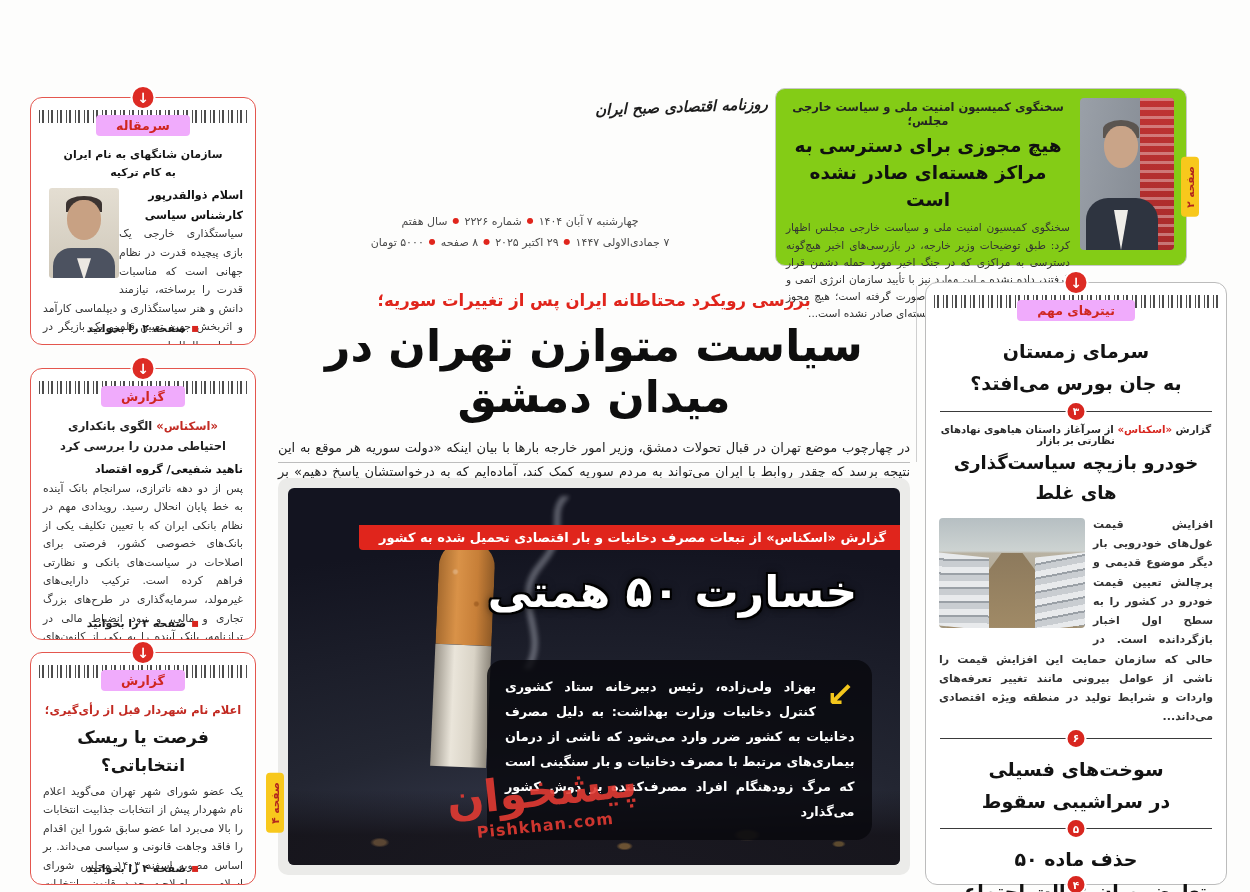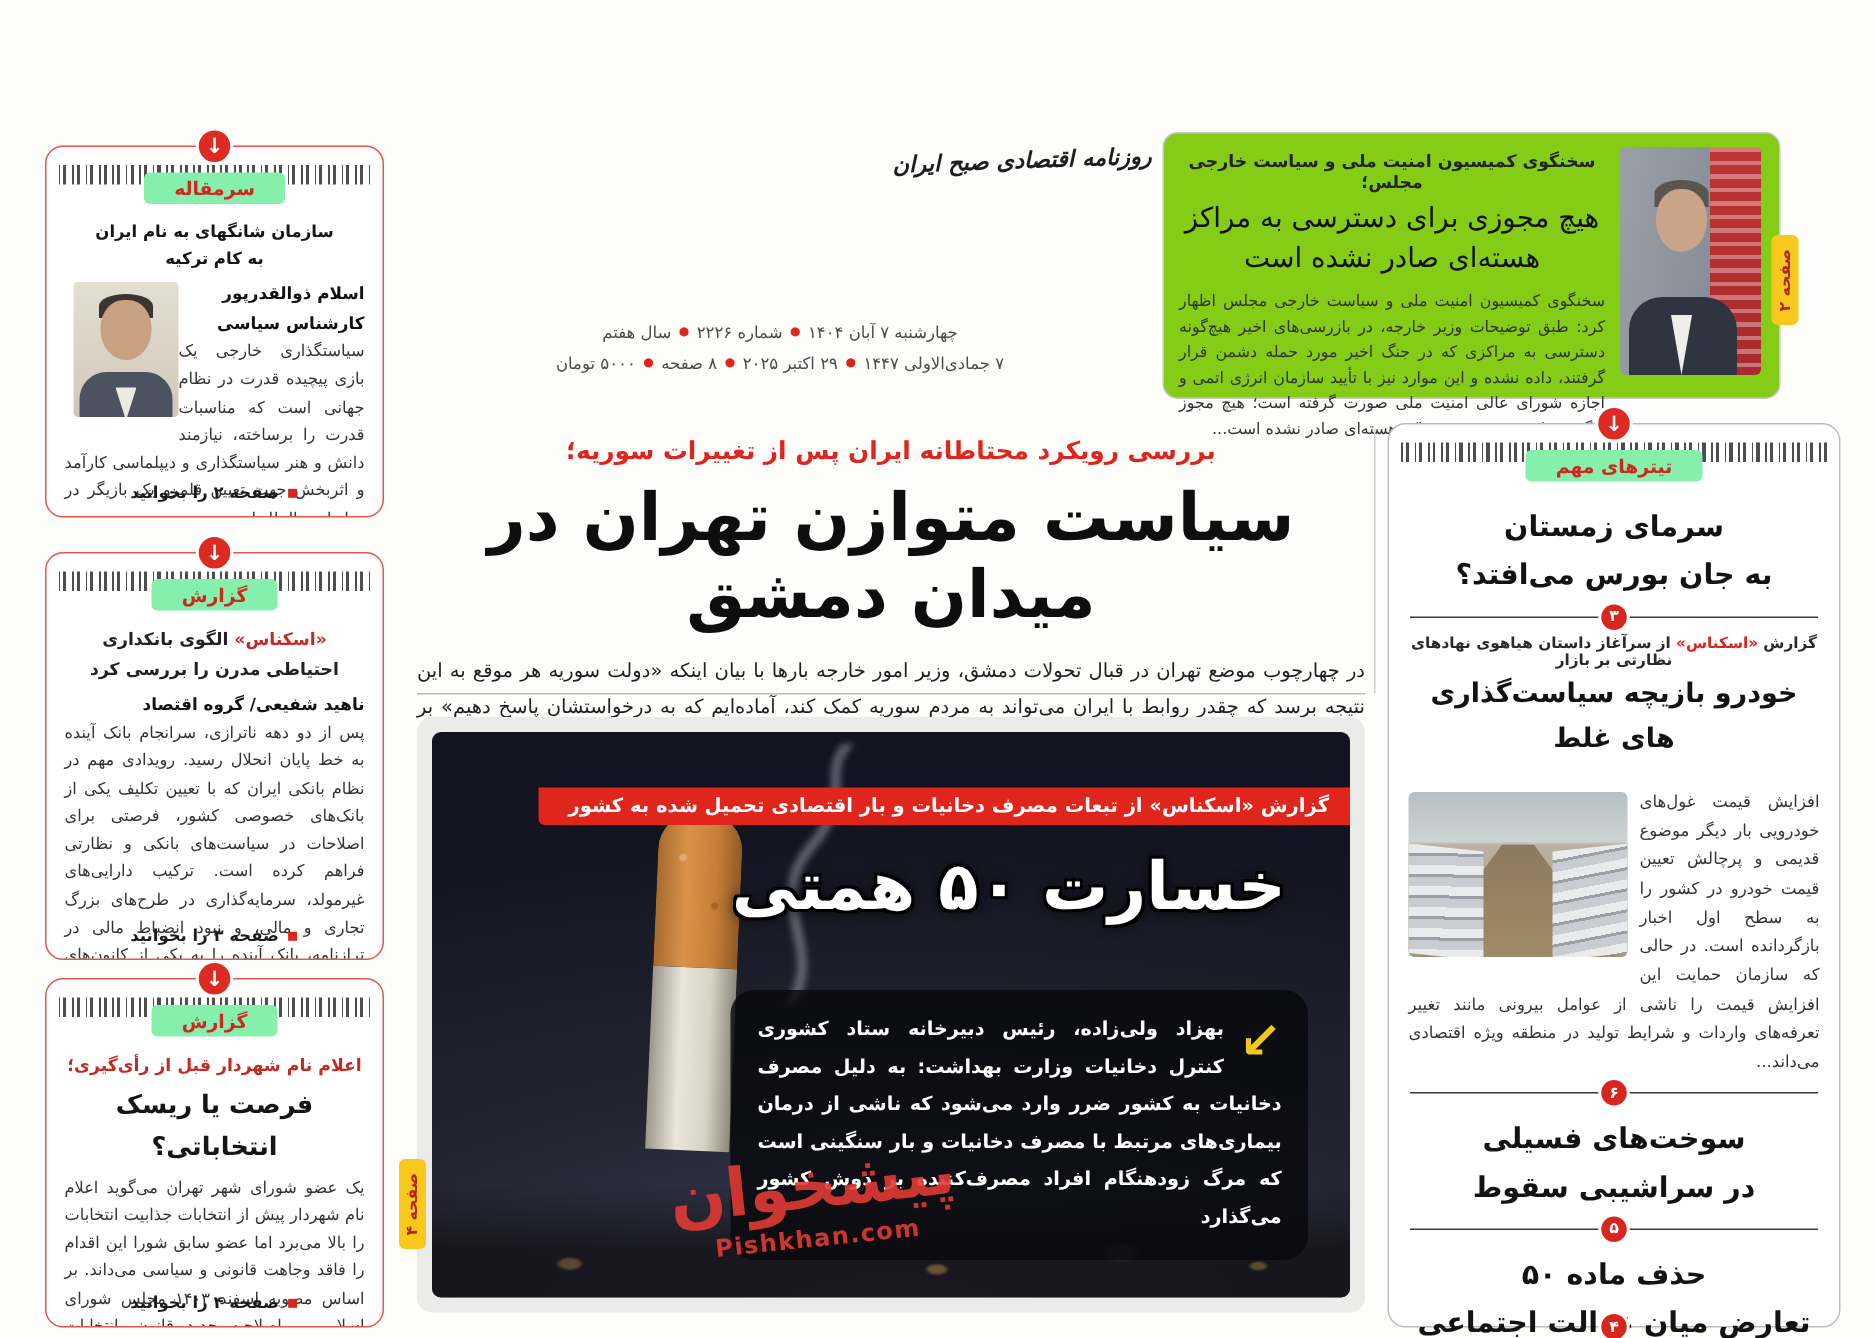--- a/index.html
+++ b/index.html
@@ -10,21 +10,21 @@
   
   .prewrap { white-space:pre-line; }
   .arrc { position:absolute; top:-13px; left:50%; transform:translateX(-50%);
     width:25px; height:25px; border-radius:50%; background:#dd2b24; color:#fff;
     display:flex; align-items:center; justify-content:center; font-size:14px; font-weight:bold;
     z-index:3; border:2px solid #fff; }
   .barcode { height:13px; margin:12px 8px 0 8px;
     background:repeating-linear-gradient(90deg,#2e2e2e 0 1px,transparent 1px 3px,#2e2e2e 3px 5px,transparent 5px 9px);
     opacity:.85; }
   .tagb { position:relative; margin:-8px auto 0 auto; width:max-content; z-index:2;
-    background:#86efac; color:#cf261f; font-weight:bold; font-size:12.5px;
+    background:#f0abfc; color:#cf261f; font-weight:bold; font-size:12.5px;
     padding:3px 20px; border-radius:4px; }
   .vbadge { position:absolute; background:#f8c81c; color:#b3261e; font-weight:bold;
     font-size:10.5px; writing-mode:vertical-rl; transform:rotate(180deg);
     padding:9px 3px; border-radius:4px; letter-spacing:1px; z-index:5; }
   .sbdiv { position:relative; border-top:1.2px solid #3a3a3a; margin:11px 14px; }
   .sbdiv .num, .endnum { position:absolute; top:-11px; left:50%; transform:translateX(-50%);
     width:21px; height:21px; border-radius:50%; background:#d8261f; color:#fff;
     font-size:10.5px; font-weight:bold; display:flex; align-items:center; justify-content:center;
     border:2px solid #fff; }
 
@@ -82,21 +82,21 @@
   .head2 { position:absolute; top:28px; left:24px; width:34px; height:42px;
     border-radius:46% 46% 50% 50%; background:#c9a488; }
   .hair2 { position:absolute; top:22px; left:23px; width:36px; height:18px;
     border-radius:50% 50% 0 0; background:#5b5550; }
   .suit2 { position:absolute; bottom:-6px; left:6px; width:72px; height:58px;
     border-radius:22px 22px 0 0; background:#2e3440; }
   .shirt2 { position:absolute; bottom:0; left:34px; width:14px; height:40px;
     background:#f0eee9; clip-path:polygon(0 0,100% 0,50% 100%); }
   .trtext { flex:1; display:flex; flex-direction:column; }
   .trkick { font-size:11.5px; font-weight:bold; color:#232323; text-align:center; margin-top:2px; }
-  .trhead { font-size:18.5px; font-weight:normal; color:#101010; text-align:center;
+  .trhead { font-size:18.5px; font-weight:bold; color:#101010; text-align:center;
     line-height:1.45; margin:5px 0 6px 0; }
   .trbody { font-size:10.6px; color:#333; text-align:justify; line-height:1.62; }
   .trbadge { right:-13px; top:68px; }
 
   
   .mainstory { position:absolute; left:278px; top:291px; width:632px; }
   .mkick { text-align:center; color:#e0251c; font-weight:bold; font-size:16.5px; }
   .mhead { text-align:center; color:#0e0e0e; font-weight:bold; font-size:44px;
     letter-spacing:-1px; margin:10px 0 14px 0; }
   .mbody { font-size:13px; color:#1f1f1f; text-align:justify; line-height:1.85; }
@@ -148,21 +148,21 @@
     border:1.6px solid #bcbcbc; border-radius:12px; background:#fff; }
   .sin { position:relative; height:100%; overflow:visible; }
   .sh1 { font-size:19px; font-weight:bold; color:#131313; text-align:center;
     line-height:1.7; margin:14px 10px 4px 10px; }
   .sh2 { font-size:18px; font-weight:bold; color:#131313; text-align:center;
     line-height:1.7; margin:12px 8px 4px 8px; }
   .skick { font-size:10.2px; font-weight:bold; color:#2a2a2a; text-align:center;
     margin:12px 10px 2px 10px; }
   .skick .brand { color:#d8261f; }
   .sbody { font-size:11px; color:#333; text-align:justify; line-height:1.75;
-    margin:16px 13px 2px 13px; }
+    margin:6px 13px 2px 13px;font-weight:bold; }
   .carphoto { float:left; width:146px; height:110px; margin:3px 8px 4px 0;
     border-radius:4px; position:relative; overflow:hidden;
     background:linear-gradient(180deg,#b6bfc2 0%,#cdd3d2 30%,#b9b2a2 32%,#a3977f 100%); }
   .road { position:absolute; bottom:0; left:50%; transform:translateX(-50%);
     width:90%; height:68%; background:linear-gradient(180deg,#8d7a5d,#a08a66);
     clip-path:polygon(42% 0,58% 0,100% 100%,0 100%); }
   .cars-l,.cars-r { position:absolute; bottom:0; width:34%; height:66%;
     background:repeating-linear-gradient(175deg,#e8eaec 0 6px,#9aa0a6 6px 8px,#c9cdd1 8px 14px); }
   .cars-l { left:0; transform:skewY(6deg);} .cars-r { right:0; transform:skewY(-6deg);}
   .endnum { bottom:-11px; top:auto; }

